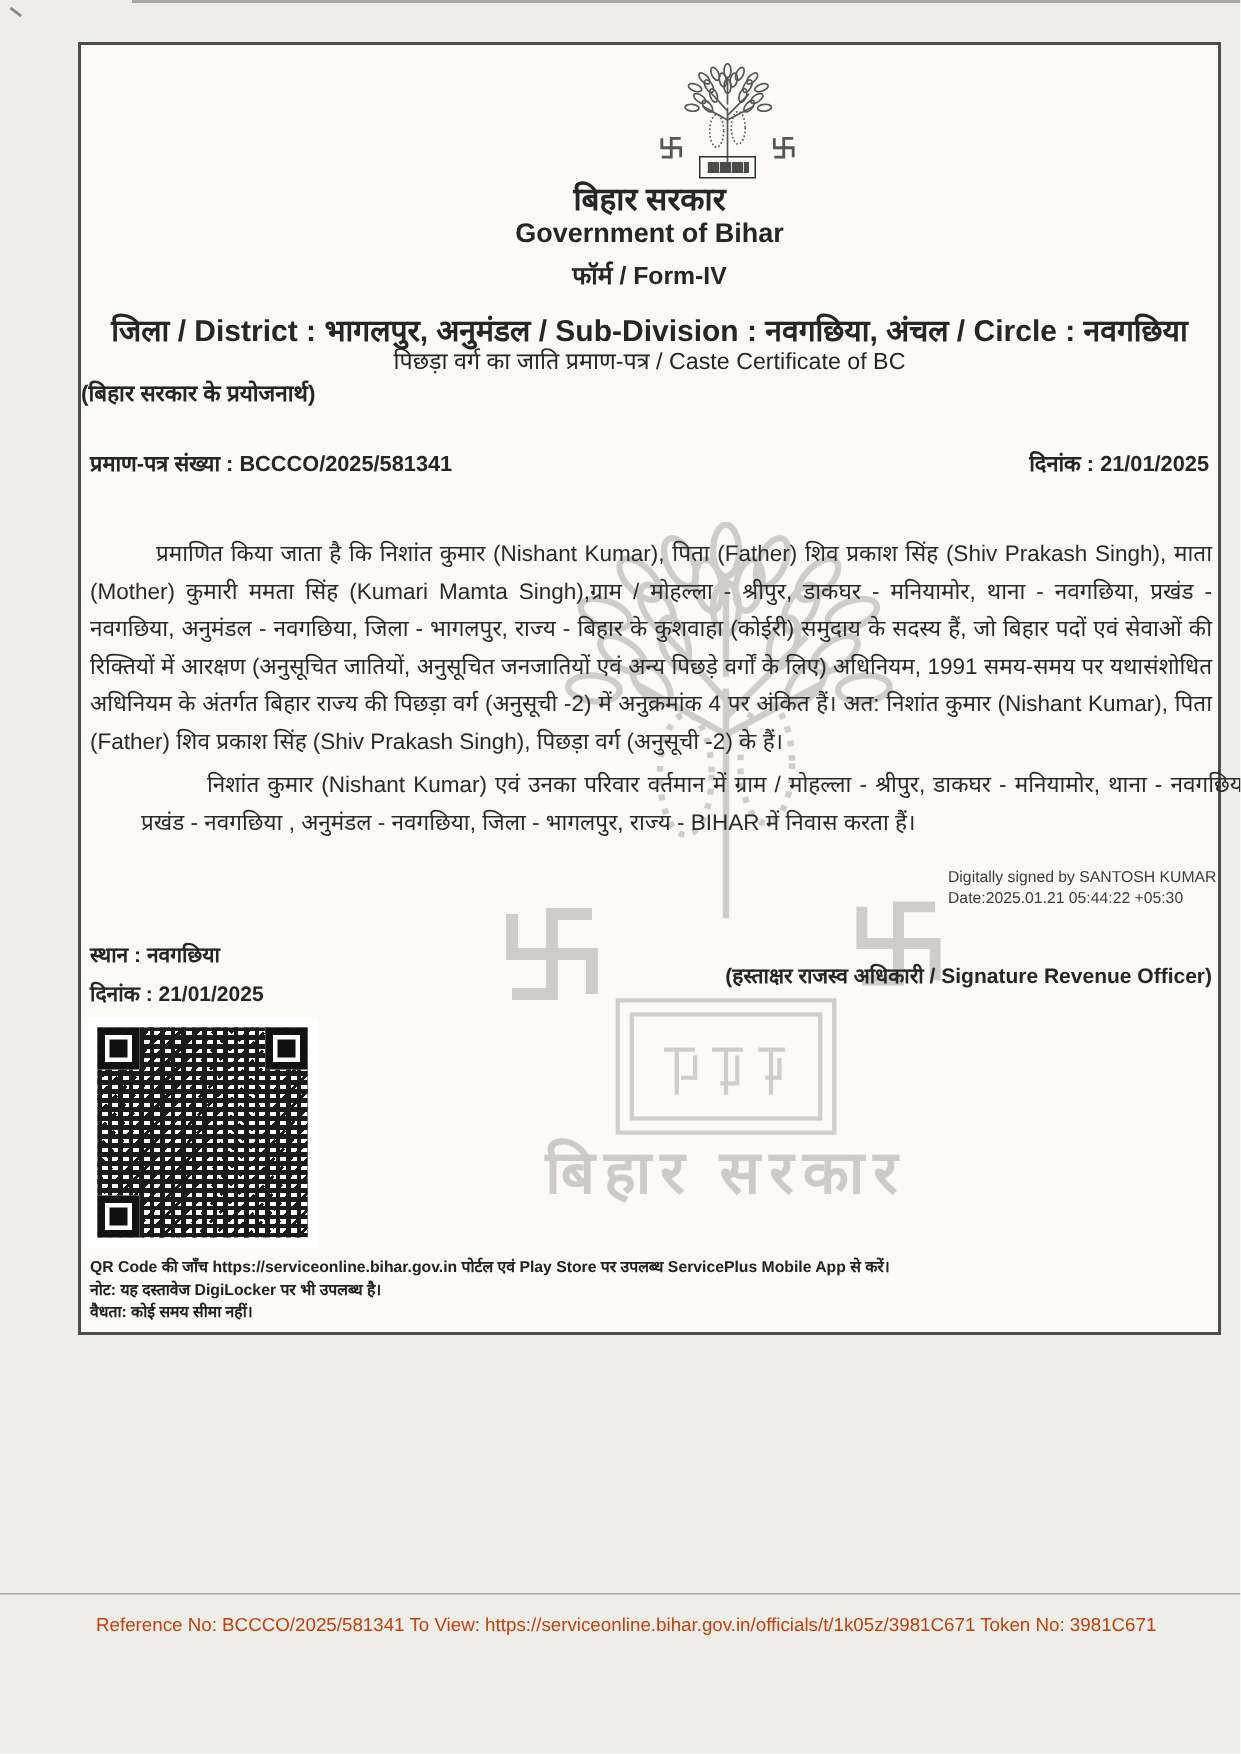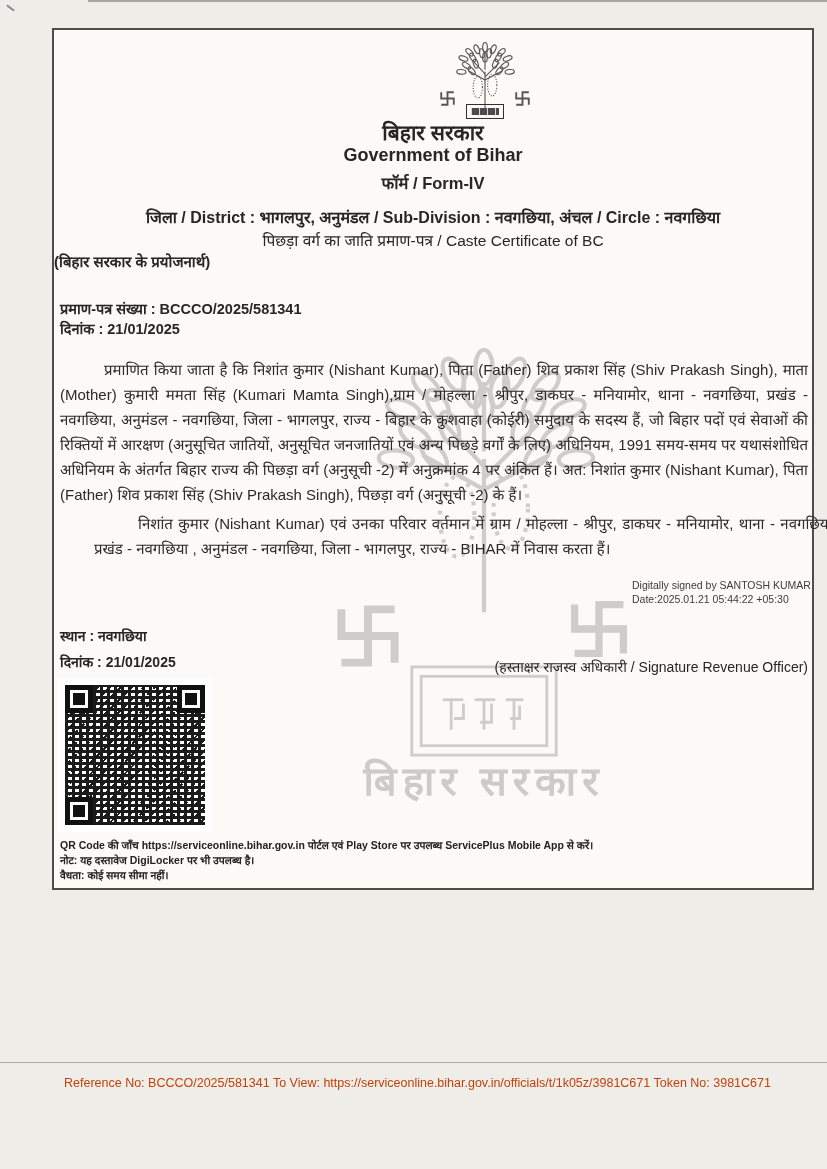--- a/index.html
+++ b/index.html
@@ -35,38 +35,38 @@
   .logo-base{
     position:absolute; left:29px; top:62px; width:38px; height:15px;
     background:#4b4b4b; border:1px solid #2f2f2f;
     background-image:repeating-linear-gradient(90deg, transparent 0 4px, #d8d8d8 4px 5px, transparent 5px 8px);
     background-clip:content-box; padding:3px 4px;
   }
   .h-hi   { position:absolute; top:88px;  left:0; width:100%; text-align:center; font-size:21px;   font-weight:bold; }
   .h-en   { position:absolute; top:115px; left:0; width:100%; text-align:center; font-size:18px;   font-weight:bold; }
   .h-form { position:absolute; top:141px; left:0; width:100%; text-align:center; font-size:16.5px; font-weight:bold; }
 
-  .t-district{ position:absolute; top:176px; left:0; width:100%; text-align:center; font-size:16px; font-weight:bold; }
+  .t-district{ position:absolute; top:176px; left:0; width:100%; text-align:center; font-size:20px; font-weight:bold; }
   .t-caste  { position:absolute; top:199px; left:0; width:100%; text-align:center; font-size:15.5px; font-weight:normal; }
   .t-purpose{ position:absolute; top:221px; left:0; width:100%; text-align:left; font-size:15px;   font-weight:bold; }
 
   .meta-row{ position:absolute; top:268px; left:6px; right:6px; display:flex; justify-content:space-between;
-    font-size:14.5px; font-weight:bold;flex-direction:column; }
+    font-size:14.5px; font-weight:bold; }
 
   .para{ position:absolute; left:6px; width:748px; font-size:15px; line-height:25px; font-weight:normal;
     text-align:justify; text-indent:44px; color:#2a2a2a; }
   .para1{ top:327px; }
   .para2{ top:481px;margin-left:34px; }
 
   .digsig{ position:absolute; left:578px; top:548px; width:182px; overflow:hidden;
     font-size:10.5px; line-height:14px; color:#3c3c3c; white-space:nowrap; font-weight:normal; }
 
   .place{ position:absolute; left:6px; top:596px; font-size:14px; font-weight:bold; }
   .date2{ position:absolute; left:6px; top:622px; font-size:14px; font-weight:bold; }
-  .officer{ position:absolute; right:4px; top:627px; font-size:14px; font-weight:normal;margin-left:18px; }
+  .officer{ position:absolute; right:4px; top:610px; font-size:14px; font-weight:bold;margin-left:18px; }
 
   
   .qr{ position:absolute; left:4px; top:648px; width:154px; height:154px; background:#fff; padding:7px; }
   .qr-pattern{ position:relative; width:100%; height:100%; background-color:#fff;
     background-image:
       repeating-linear-gradient(0deg,   #1b1b1b 0 3px, transparent 3px 6px),
       repeating-linear-gradient(90deg,  #1b1b1b 0 3px, transparent 3px 7px),
       repeating-linear-gradient(45deg,  transparent 0 4px, #ffffff 4px 6px, transparent 6px 9px),
       repeating-linear-gradient(135deg, #1b1b1b 0 2px, transparent 2px 8px);
   }

